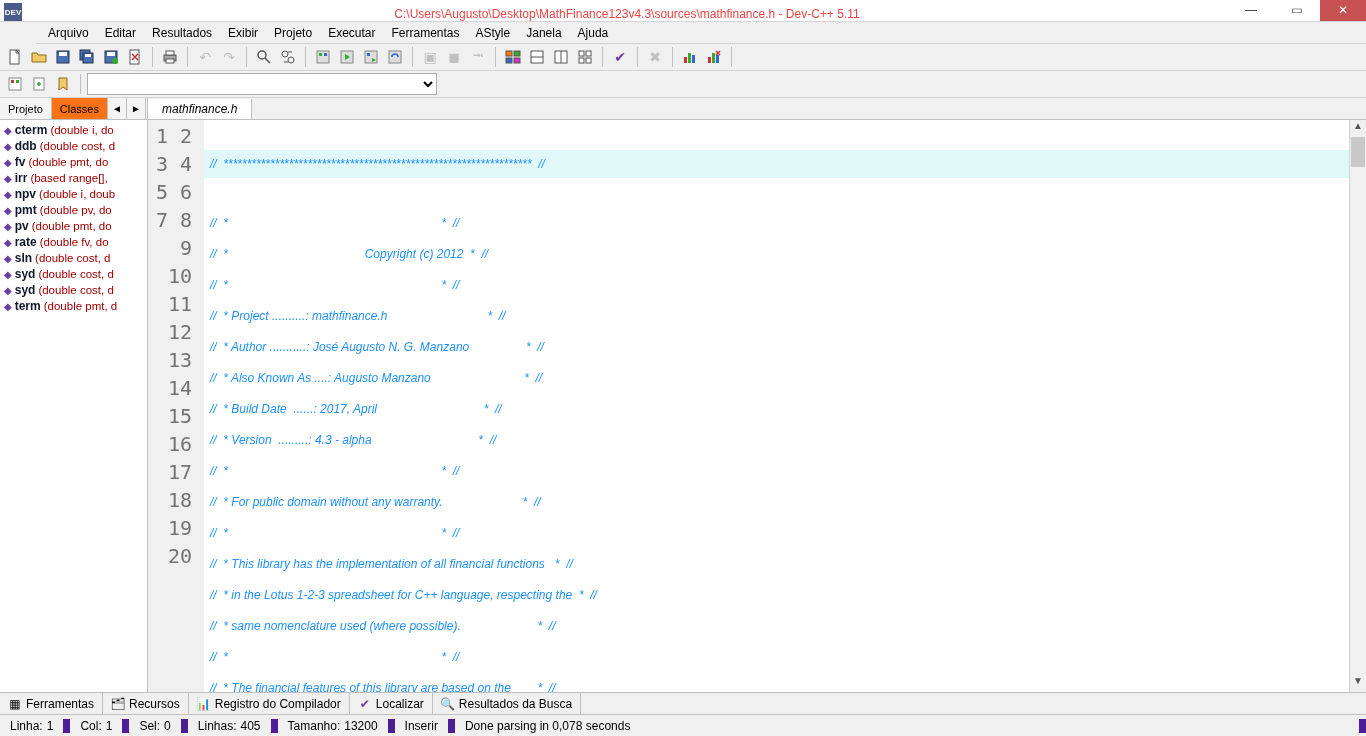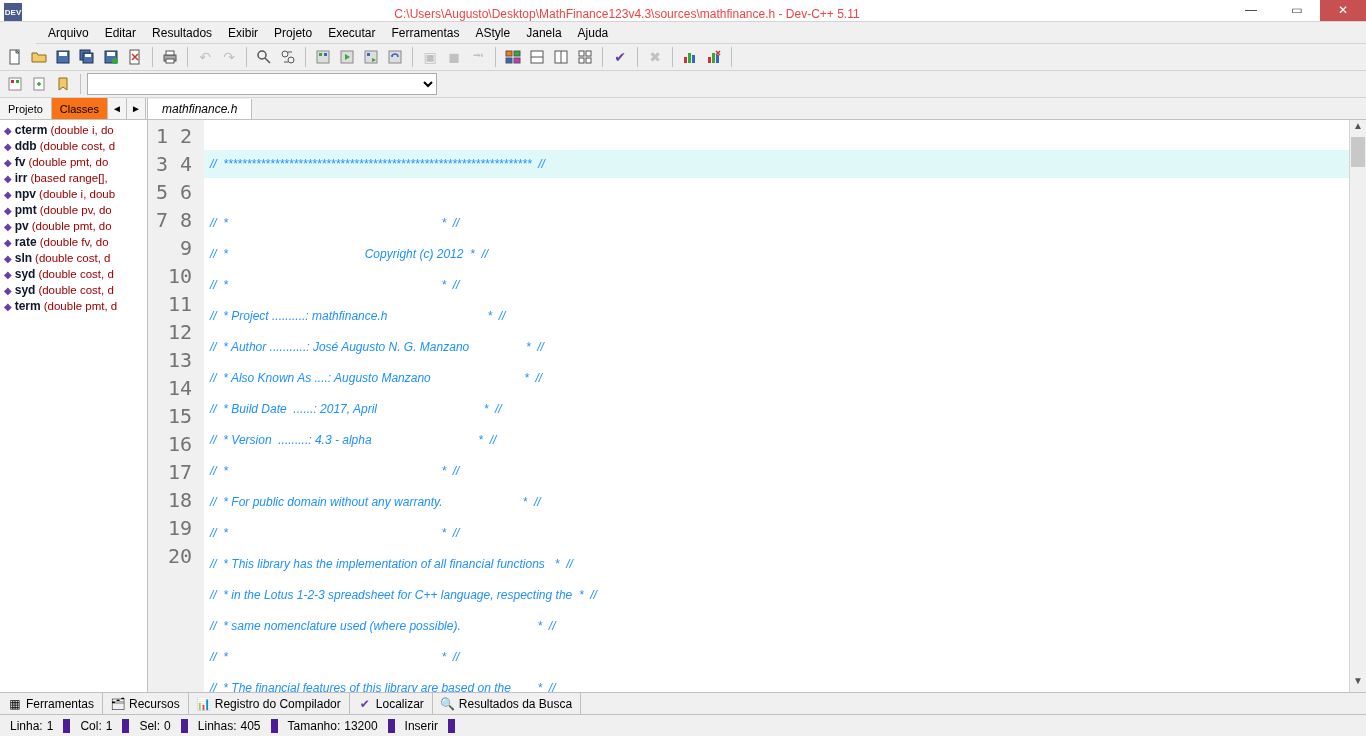--- a/index.html
+++ b/index.html
@@ -430,13 +430,16 @@
       <span>Linhas:</span>
       <span>405</span>
     </div>
   <div class="cell">
       <span>Tamanho:</span>
       <span>13200</span>
     </div>
   <div class="cell">
       <span>Inserir</span>
     </div>
+  <div class="cell" style="flex:1;">
+      <span>Done parsing in 0,078 seconds</span>
+    </div>
 </div>
 
 </body></html>

